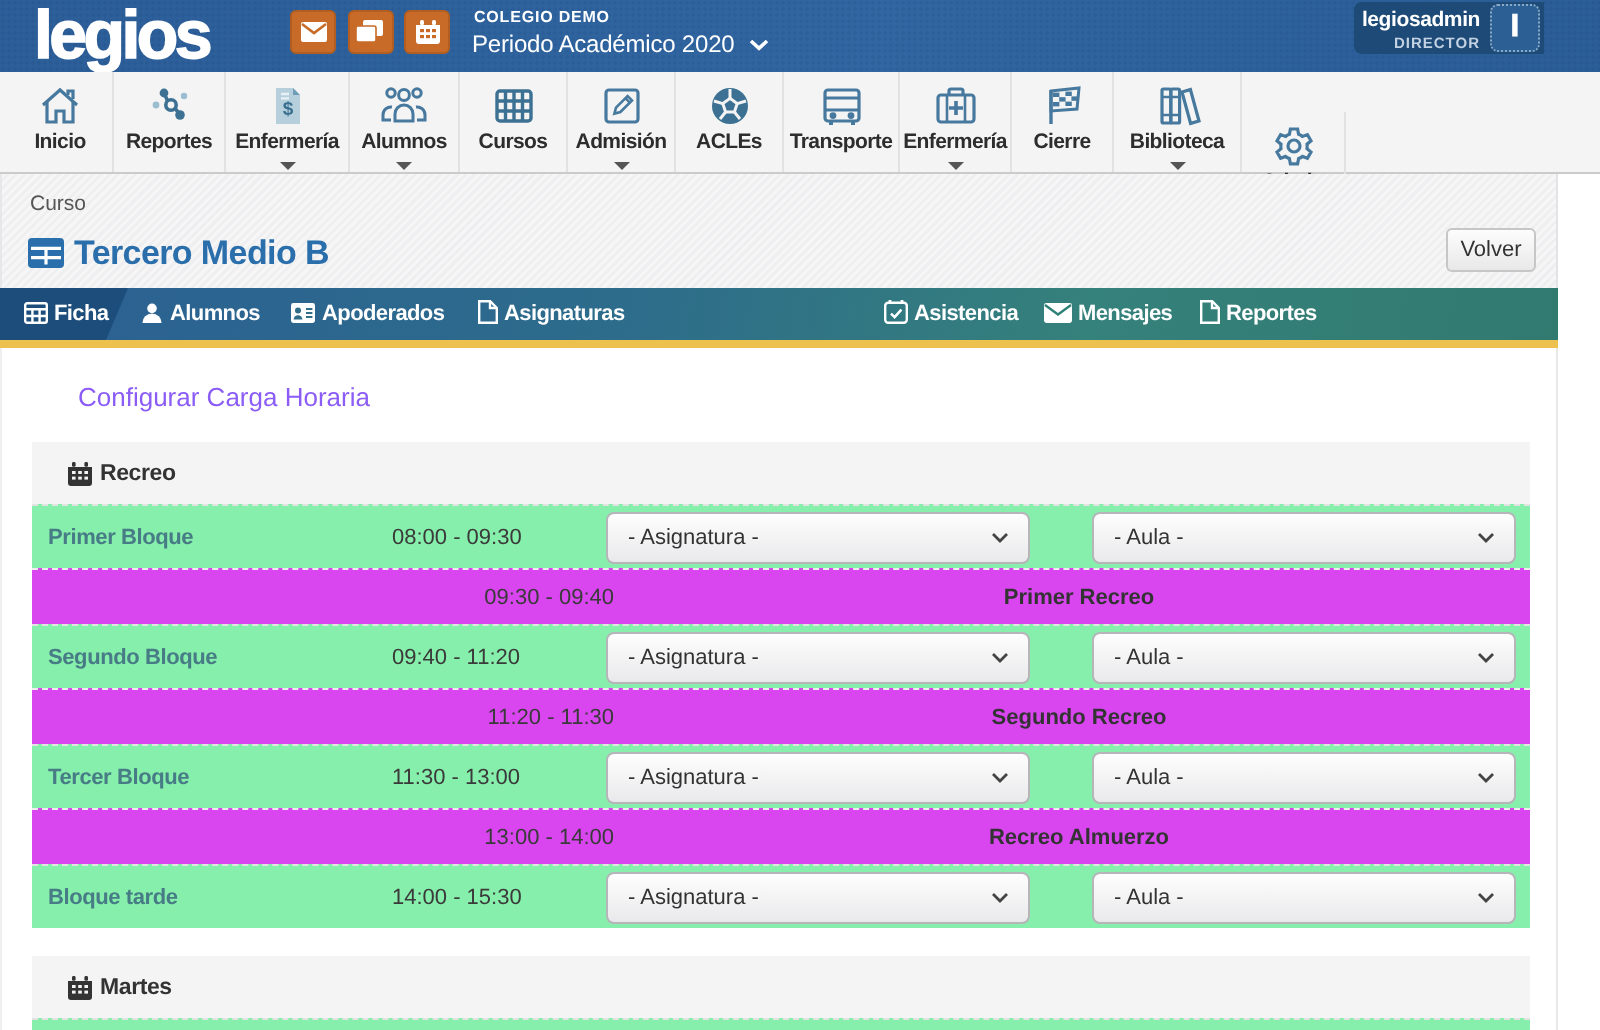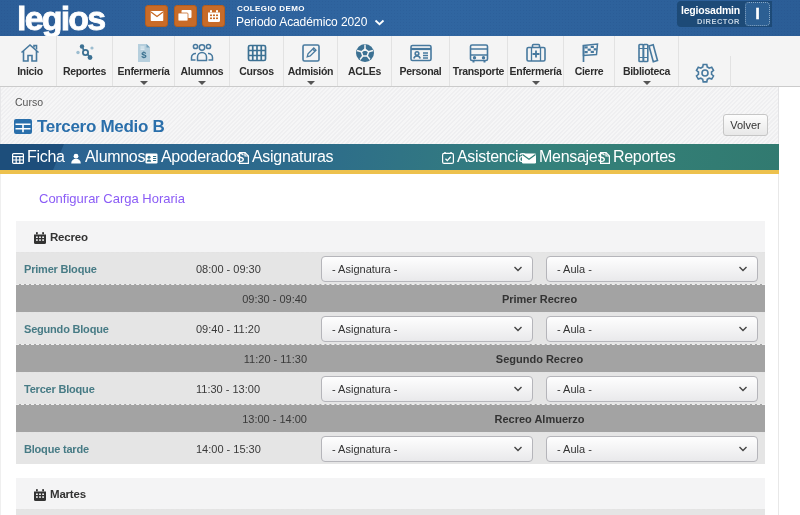--- a/index.html
+++ b/index.html
@@ -49,47 +49,47 @@
 #ptitle { position:absolute; left:37px; top:117px; font-size:17px; letter-spacing:-0.3px; font-weight:bold; color:#2a6fab; }
 #ptitle-icon { position:absolute; left:14px; top:119px; }
 #volver { position:absolute; left:723px; top:114px; width:45px; height:22px;
   background:linear-gradient(#fdfdfd,#e8e8e8); border:1px solid #c6c6c6; border-radius:3px;
   font-size:11px; color:#333; text-align:center; line-height:20px; }
 
 
 #nav { position:absolute; top:144px; left:0; width:779px; height:26px;
   background:linear-gradient(100deg,#2b6093 0%, #2d6c8b 40%, #35817b 70%, #317a70 100%);
   color:#fff; }
-#nav .tab { position:absolute; top:0; height:26px; line-height:26px; font-size:16px; letter-spacing:-0.3px;
-  font-weight:normal; color:#fff; white-space:nowrap; }
+#nav .tab { position:absolute; top:0; height:26px; line-height:26px; font-size:11px; letter-spacing:-0.3px;
+  font-weight:bold; color:#fff; white-space:nowrap; }
 #nav .tab svg { vertical-align:-2px; margin-right:3px; }
 #activetab { position:absolute; top:0; left:0; width:53px; height:26px; background:#1d4e7b; }
 #activetab:after { content:""; position:absolute; right:-11px; top:0; width:0; height:0;
   border-top:26px solid #1d4e7b; border-right:11px solid transparent; }
 #orange { position:absolute; top:170px; left:0; width:779px; height:4px; background:#edc14d; }
 
 
 #content { position:absolute; top:174px; left:0; width:779px; height:341px; background:#fff;
   border-right:1px solid #e8e8e8; border-left:1px solid #efefef; }
 #cfg { position:absolute; left:14px; top:17px; font-size:13px; color:#8b5cf6;margin-left:24px; }
 .tbl { position:absolute; left:15px; width:749px; }
 .dayhead { height:31px; background:#f4f4f5; position:relative; }
 .dayhead .dh-ico { position:absolute; left:18px; top:9px; }
 .dayhead .dh-tx { position:absolute; left:34px; top:9.5px; font-size:11.5px; letter-spacing:-0.2px; font-weight:bold; color:#333; }
-.brow { height:32px; background:#e5e5e5; position:relative; border-top:1px dashed #e3e3e3; }
+.brow { height:32px; background:#86efac; position:relative; border-top:1px dashed #e3e3e3; }
 .brow .bname { position:absolute; left:8px; top:10px; font-size:11px; letter-spacing:-0.2px; font-weight:bold; color:#477b85; }
 .brow .btime { position:absolute; left:180px; width:111px; top:10px; font-size:11px; color:#3a3a3a; text-align:left; }
-.rrow { height:28px; background:#a3a3a3; position:relative; border-top:1px dashed #eee; }
+.rrow { height:28px; background:#d946ef; position:relative; border-top:1px dashed #eee; }
 .rrow .btime { position:absolute; left:180px; width:111px; top:8px; font-size:11px; color:#3a3a3a; text-align:right; }
 .rrow .rname { position:absolute; left:305px; width:437px; top:8px; font-size:11px; font-weight:bold; color:#333; text-align:center; }
 .sel { position:absolute; top:3px; width:212px; height:26px;
   background:linear-gradient(#fefefe,#e9e9eb); border:1px solid #b5b5ba; border-radius:4px; }
 .sel .st { position:absolute; left:10px; top:6px; font-size:11px; color:#333; }
 .sel svg.chv { position:absolute; right:9px; top:8px; }
-.s1 { left:305px; } .s2 { left:530px; }
+.s1 { left:287px; } .s2 { left:530px; }
 </style>
 </head>
 <body>
 <div id="topbar">
   <div id="logo">legios</div>
   <div class="obtn" style="left:145px;">
       <svg width="13" height="10" viewBox="0 0 13 10">
         <rect x="0" y="0" width="13" height="10" rx="1" fill="#fff"></rect>
         <path d="M0.5 1 L6.5 5.5 L12.5 1" stroke="#c86b28" stroke-width="1.3" fill="none"></path>
       </svg>
@@ -169,27 +169,20 @@
             <path d="M13.7 8.1 L15.9 10.3"></path>
           </g>
         </svg></div><div class="tlabel">Admisión</div><div class="caret"></div></div>
   <div class="titem" style="width:54px;"><div class="ticon"><svg width="24" height="24" viewBox="0 0 24 24">
           <circle cx="12" cy="12" r="9" fill="#3c7193"></circle>
           <g stroke="#f4f4f4" stroke-width="1.5" fill="none">
             <path d="M12 8.2 L8.4 10.8 L9.8 15 H14.2 L15.6 10.8 Z" fill="#3c7193"></path>
             <path d="M12 8.2 V3.5 M8.4 10.8 L4 9.5 M15.6 10.8 L20 9.5 M9.8 15 L7 18.5 M14.2 15 L17 18.5"></path>
           </g>
         </svg></div><div class="tlabel">ACLEs</div></div>
-  <div class="titem" style="width:58px;"><div class="ticon"><svg width="26" height="24" viewBox="0 0 26 24" fill="none" stroke="#47799e" stroke-width="1.6">
-          <rect x="3" y="4.5" width="20" height="15" rx="1.5"></rect>
-          <path d="M3 8 h20" stroke-width="2.2"></path>
-          <circle cx="9" cy="12.5" r="1.8"></circle>
-          <path d="M5.8 17.5 a3.3 3.3 0 0 1 6.4 0"></path>
-          <path d="M15 12 h5 M15 14.5 h5 M15 17 h5" stroke-width="1.3"></path>
-        </svg></div><div class="tlabel">Personal</div></div>
   <div class="titem" style="width:58px;"><div class="ticon"><svg width="26" height="24" viewBox="0 0 26 24" fill="none" stroke="#47799e" stroke-width="1.6">
           <path d="M6 4 h14 a1.5 1.5 0 0 1 1.5 1.5 V18 a1.5 1.5 0 0 1 -1.5 1.5 H6 A1.5 1.5 0 0 1 4.5 18 V5.5 A1.5 1.5 0 0 1 6 4 Z"></path>
           <path d="M4.5 8 h17 M4.5 14 h17"></path>
           <circle cx="8.5" cy="16.8" r="0.9" fill="#47799e"></circle>
           <circle cx="17.5" cy="16.8" r="0.9" fill="#47799e"></circle>
           <path d="M7.5 19.5 v2 M18.5 19.5 v2" stroke-width="2"></path>
         </svg></div><div class="tlabel">Transporte</div></div>
   <div class="titem" style="width:56px;"><div class="ticon"><svg width="26" height="24" viewBox="0 0 26 24" fill="none" stroke="#47799e" stroke-width="1.6">
           <rect x="4" y="6.5" width="18" height="13.5" rx="1.5"></rect>
           <path d="M9.5 6.5 V4.5 a1 1 0 0 1 1 -1 h5 a1 1 0 0 1 1 1 V6.5"></path>

